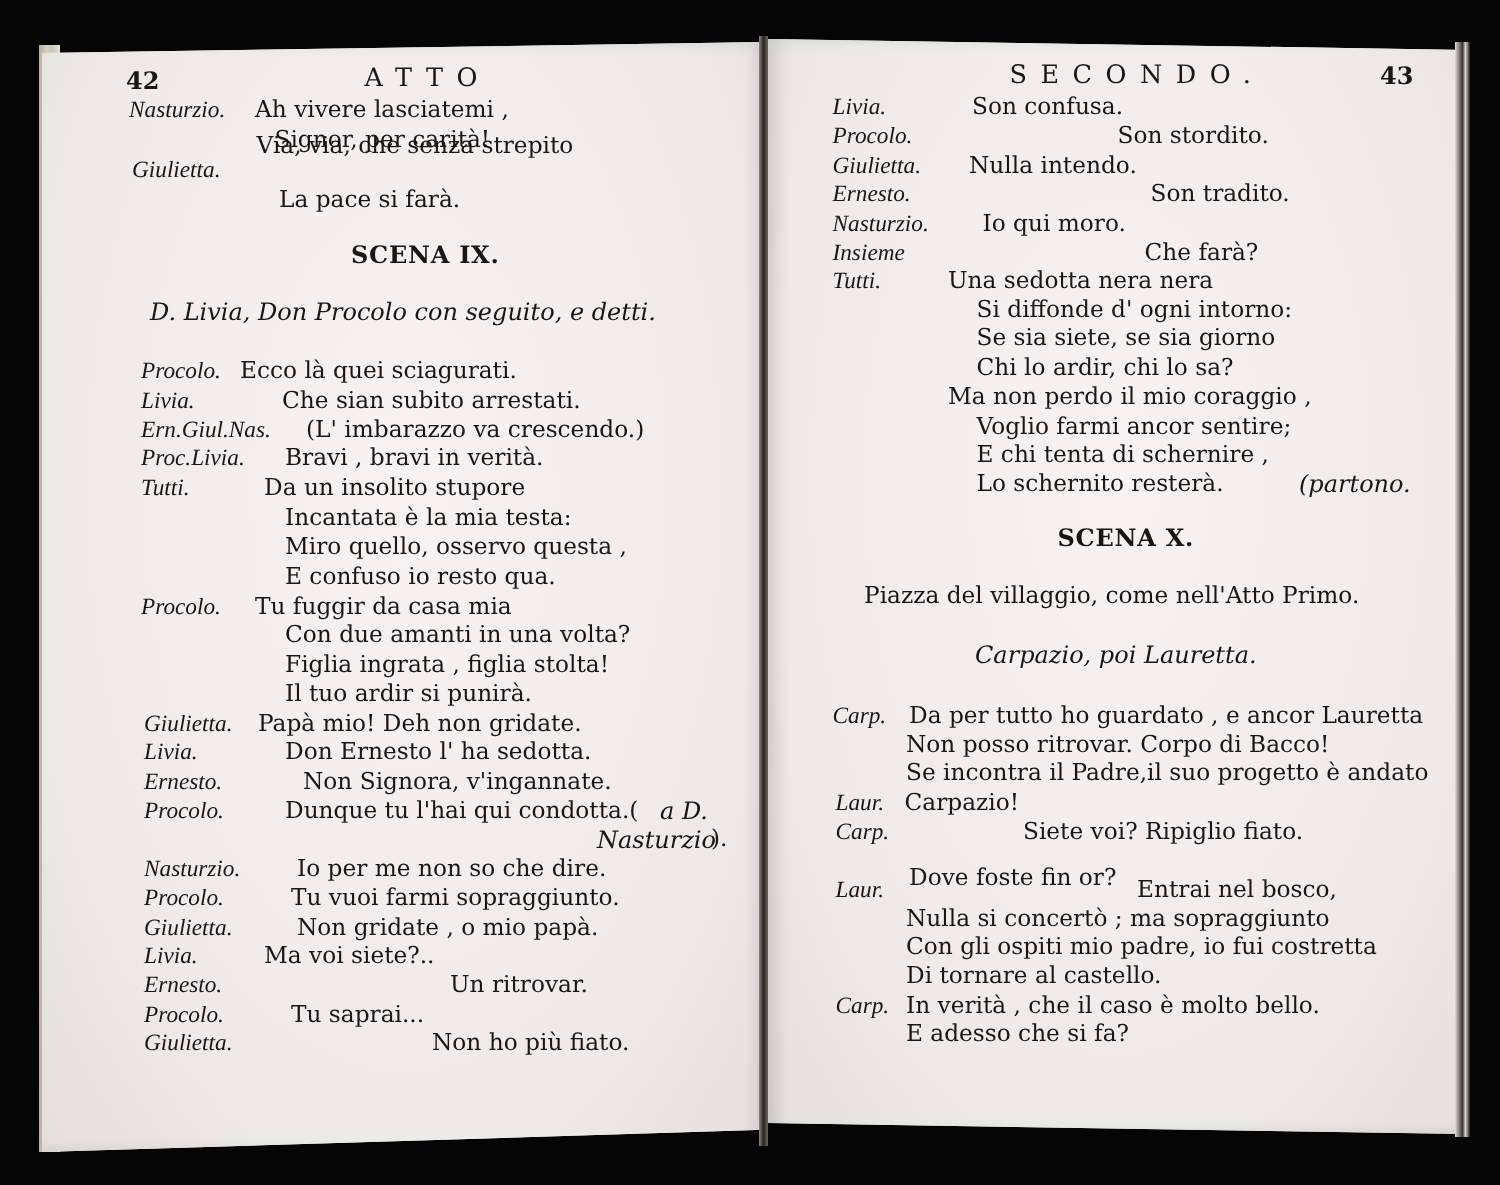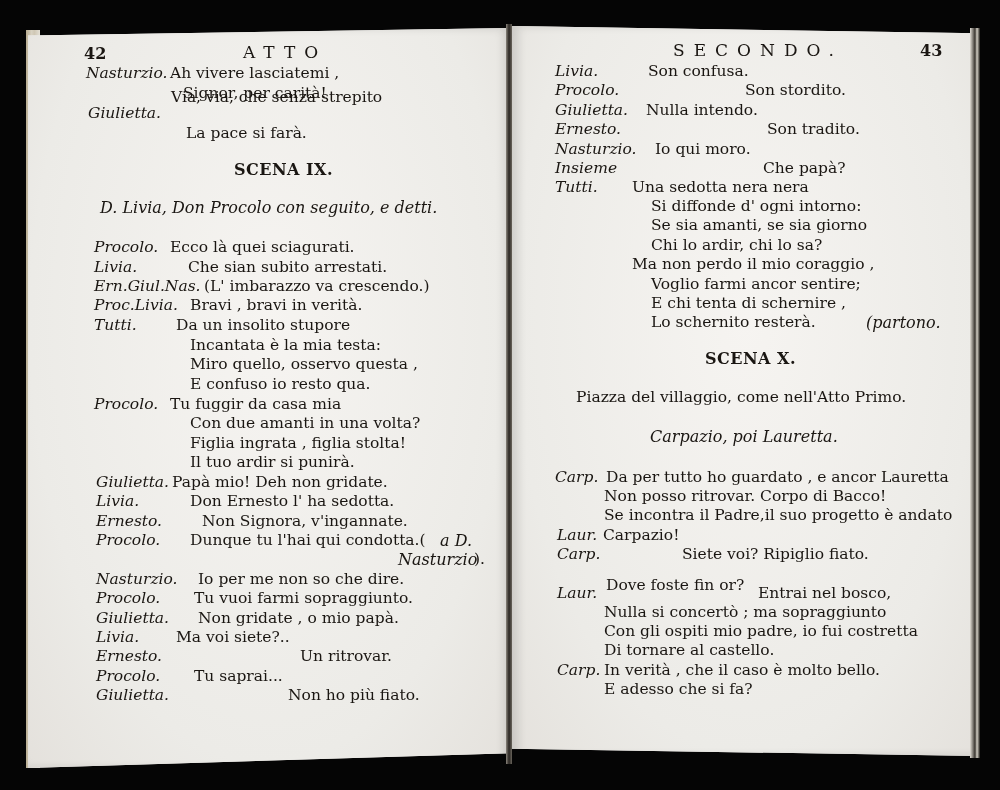--- a/index.html
+++ b/index.html
@@ -18,21 +18,21 @@
     .page-right { left: 512px; top: 26px; width: 466px; height: 730px;
       box-shadow: inset 6px 0 10px rgba(0,0,0,0.12); clip-path: polygon(0 0, 100% 1%, 100% 100%, 0 99%); }
     .edge-left { position: absolute; left: 26px; top: 30px; width: 14px; height: 738px;
       background: linear-gradient(90deg, #b9ad92 0%, #d8d2c2 40%, #cfc7b4 60%, #e4e0d6 100%); }
     .edge-right { position: absolute; left: 970px; top: 28px; width: 10px; height: 730px;
       background: linear-gradient(90deg, #e2ded6 0%, #3a3630 50%, #d6d2c8 70%, #1a1814 100%); }
     .gutter { position: absolute; left: 506px; top: 24px; width: 6px; height: 740px;
       background: linear-gradient(90deg, #8a857c, #2a2622, #6a655c); }
 
     .line { position: absolute; white-space: nowrap; font-size: 15.5px; line-height: 19px; }
-    .spk { font-style: italic; }
+    .spk { font-style: italic; font-family: Liberation Serif, serif; }
     .num { font-weight: bold; font-size: 16px; }
     .running { letter-spacing: 9px; font-size: 17px; }
     .scene { font-size: 16px; font-weight: bold; letter-spacing: 0.5px; }
     .stage { font-style: italic; font-size: 16px; }
   </style>
 </head>
 <body>
 
 <div class="edge-left"></div>
 <div class="page page-left"></div>
@@ -47,21 +47,21 @@
 <div class="line" style="left:170px;top:64px">Ah vivere lasciatemi ,</div>
 <div class="line" style="left:183px;top:84px">Signor, per carità!</div>
 <div class="line spk" style="left:88px;top:104px">Giulietta.</div>
 <div class="line" style="left:171px;top:88px">Via, via, che senza strepito</div>
 <div class="line" style="left:186px;top:124px">La pace si farà.</div>
 
 <div class="line scene" style="left:234px;top:160px">SCENA IX.</div>
 <div class="line stage" style="left:100px;top:198px">D. Livia, Don Procolo con seguito, e detti.</div>
 
 <div class="line spk" style="left:94px;top:238px">Procolo.</div>
-<div class="line" style="left:170px;top:238px">Ecco là quei sciagurati.</div>
+<div class="line" style="left:160px;top:238px">Ecco là quei sciagurati.</div>
 <div class="line spk" style="left:94px;top:258px">Livia.</div>
 <div class="line" style="left:188px;top:258px">Che sian subito arrestati.</div>
 <div class="line spk" style="left:94px;top:277px">Ern.Giul.Nas.</div>
 <div class="line" style="left:204px;top:277px">(L' imbarazzo va crescendo.)</div>
 <div class="line spk" style="left:94px;top:296px">Proc.Livia.</div>
 <div class="line" style="left:190px;top:296px">Bravi , bravi in verità.</div>
 <div class="line spk" style="left:94px;top:316px">Tutti.</div>
 <div class="line" style="left:176px;top:316px">Da un insolito stupore</div>
 <div class="line" style="left:190px;top:336px">Incantata è la mia testa:</div>
 <div class="line" style="left:190px;top:355px">Miro quello, osservo questa ,</div>
@@ -104,25 +104,25 @@
 <div class="line" style="left:648px;top:62px">Son confusa.</div>
 <div class="line spk" style="left:555px;top:81px">Procolo.</div>
 <div class="line" style="left:745px;top:81px">Son stordito.</div>
 <div class="line spk" style="left:555px;top:101px">Giulietta.</div>
 <div class="line" style="left:646px;top:101px">Nulla intendo.</div>
 <div class="line spk" style="left:555px;top:120px">Ernesto.</div>
 <div class="line" style="left:767px;top:120px">Son tradito.</div>
 <div class="line spk" style="left:555px;top:140px">Nasturzio.</div>
 <div class="line" style="left:655px;top:140px">Io qui moro.</div>
 <div class="line spk" style="left:555px;top:159px">Insieme</div>
-<div class="line" style="left:763px;top:159px">Che papà?</div>
+<div class="line" style="left:763px;top:159px">Che farà?</div>
 <div class="line spk" style="left:555px;top:178px">Tutti.</div>
 <div class="line" style="left:632px;top:178px">Una sedotta nera nera</div>
 <div class="line" style="left:651px;top:197px">Si diffonde d' ogni intorno:</div>
-<div class="line" style="left:651px;top:216px">Se sia amanti, se sia giorno</div>
+<div class="line" style="left:651px;top:216px">Se sia siete, se sia giorno</div>
 <div class="line" style="left:651px;top:236px">Chi lo ardir, chi lo sa?</div>
 <div class="line" style="left:632px;top:255px">Ma non perdo il mio coraggio ,</div>
 <div class="line" style="left:651px;top:275px">Voglio farmi ancor sentire;</div>
 <div class="line" style="left:651px;top:294px">E chi tenta di schernire ,</div>
 <div class="line" style="left:651px;top:313px">Lo schernito resterà.</div>
 <div class="line stage" style="left:866px;top:313px">(partono.</div>
 
 <div class="line scene" style="left:705px;top:349px">SCENA X.</div>
 <div class="line" style="left:576px;top:388px">Piazza del villaggio, come nell'Atto Primo.</div>
 <div class="line stage" style="left:650px;top:427px">Carpazio, poi Lauretta.</div>

